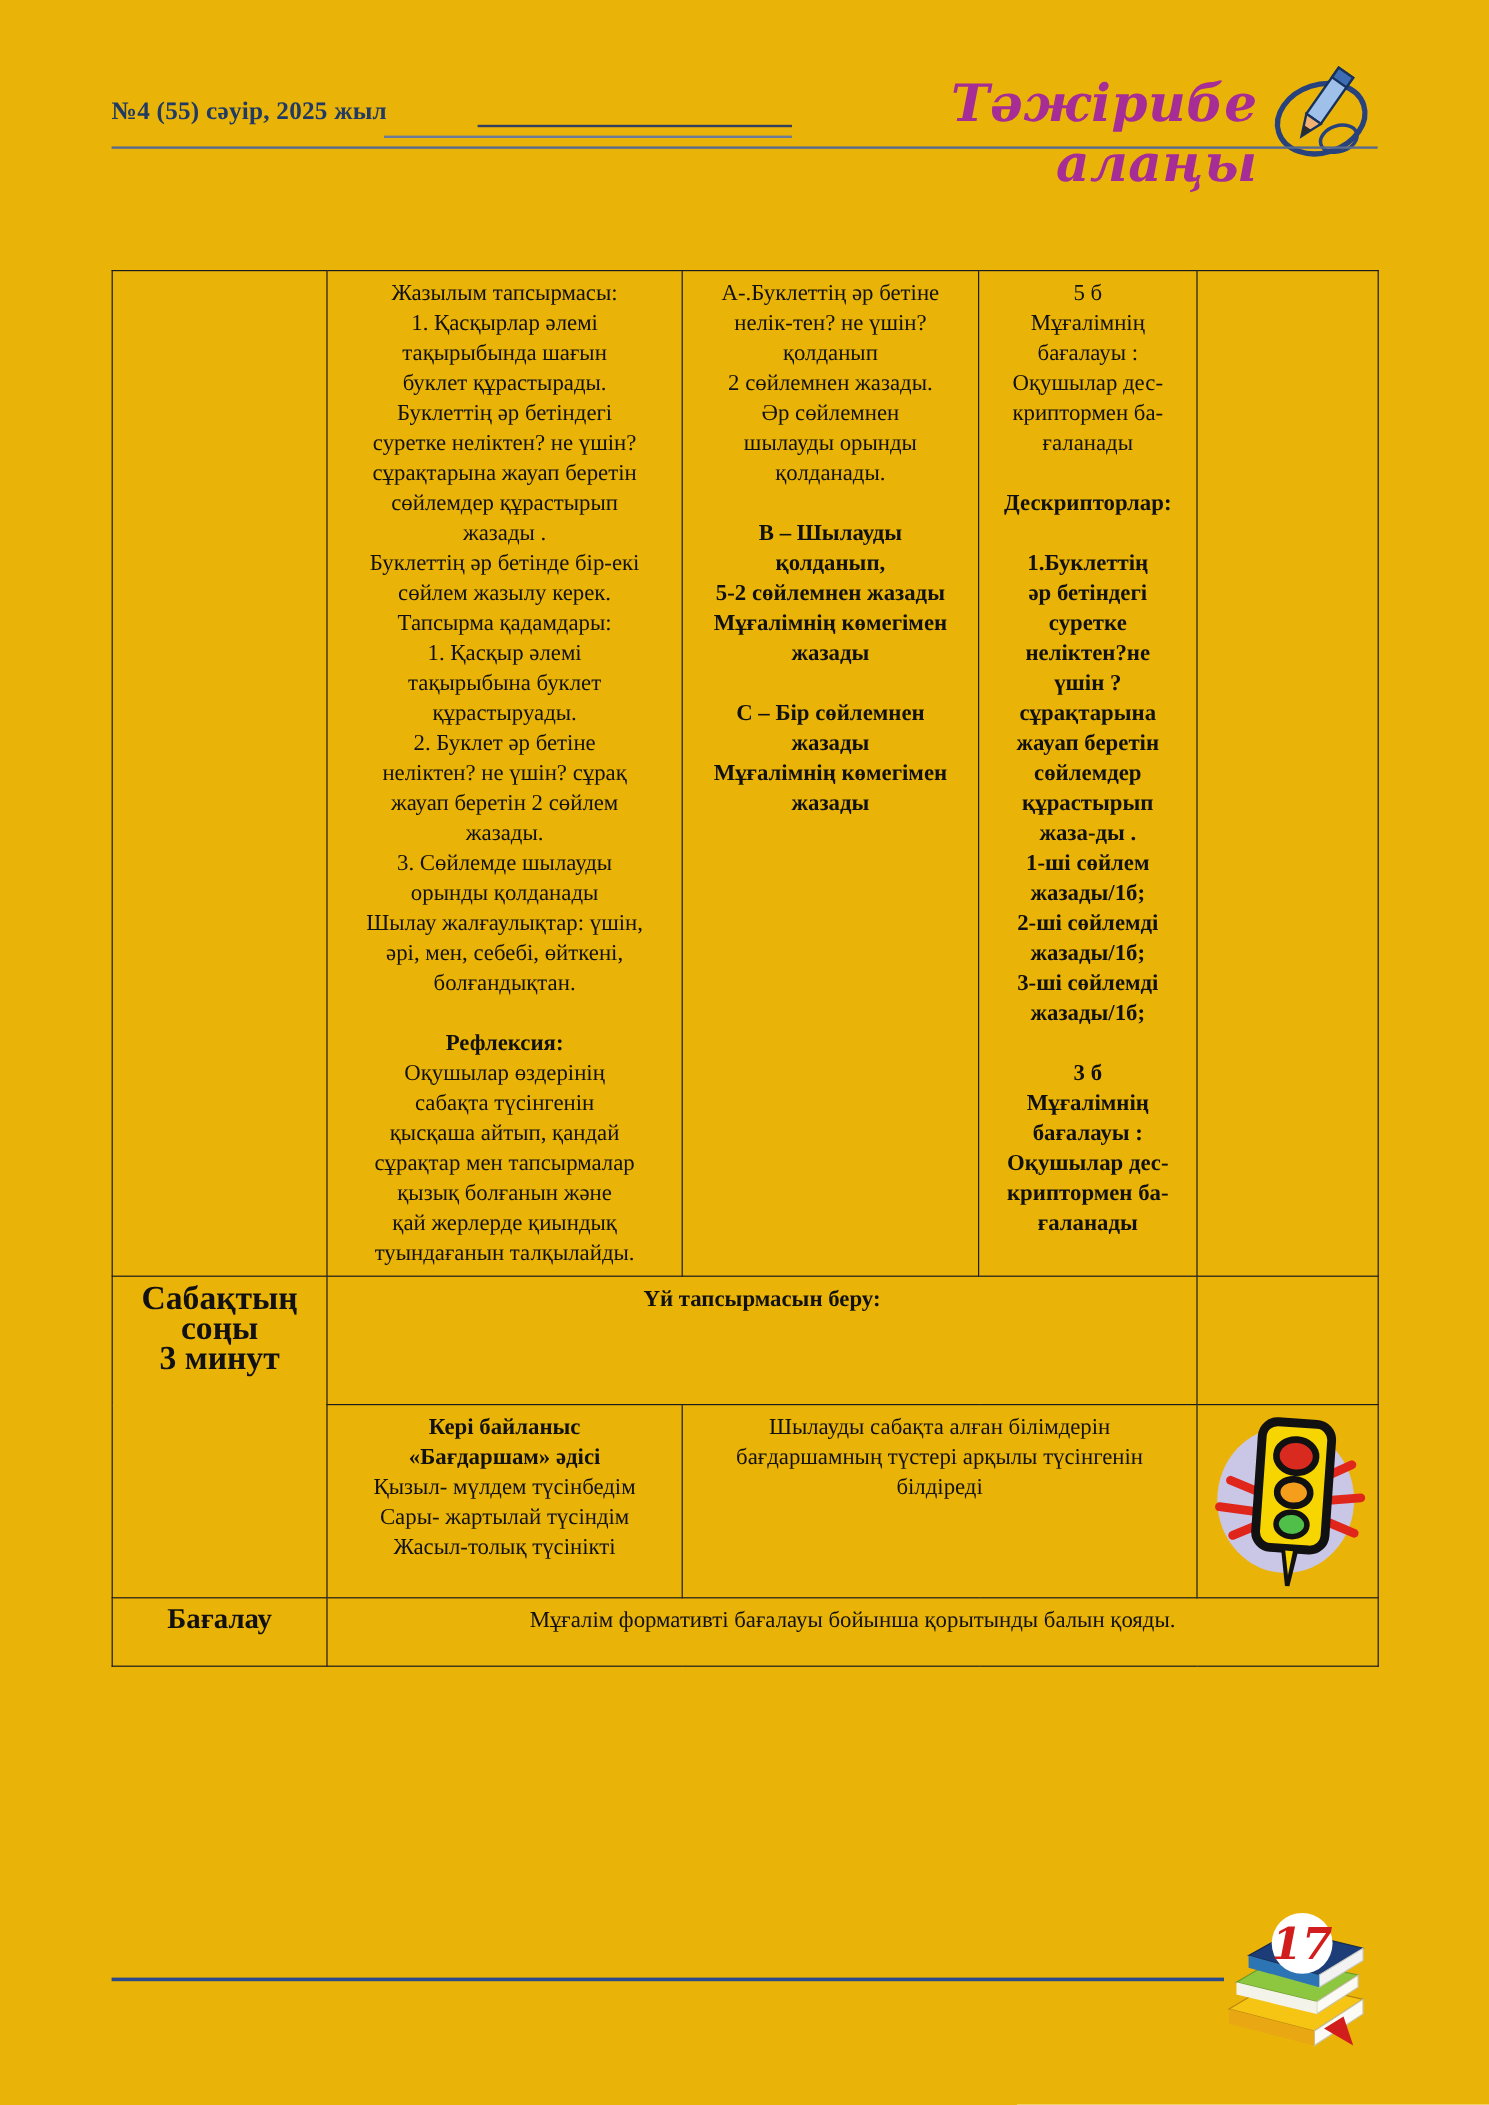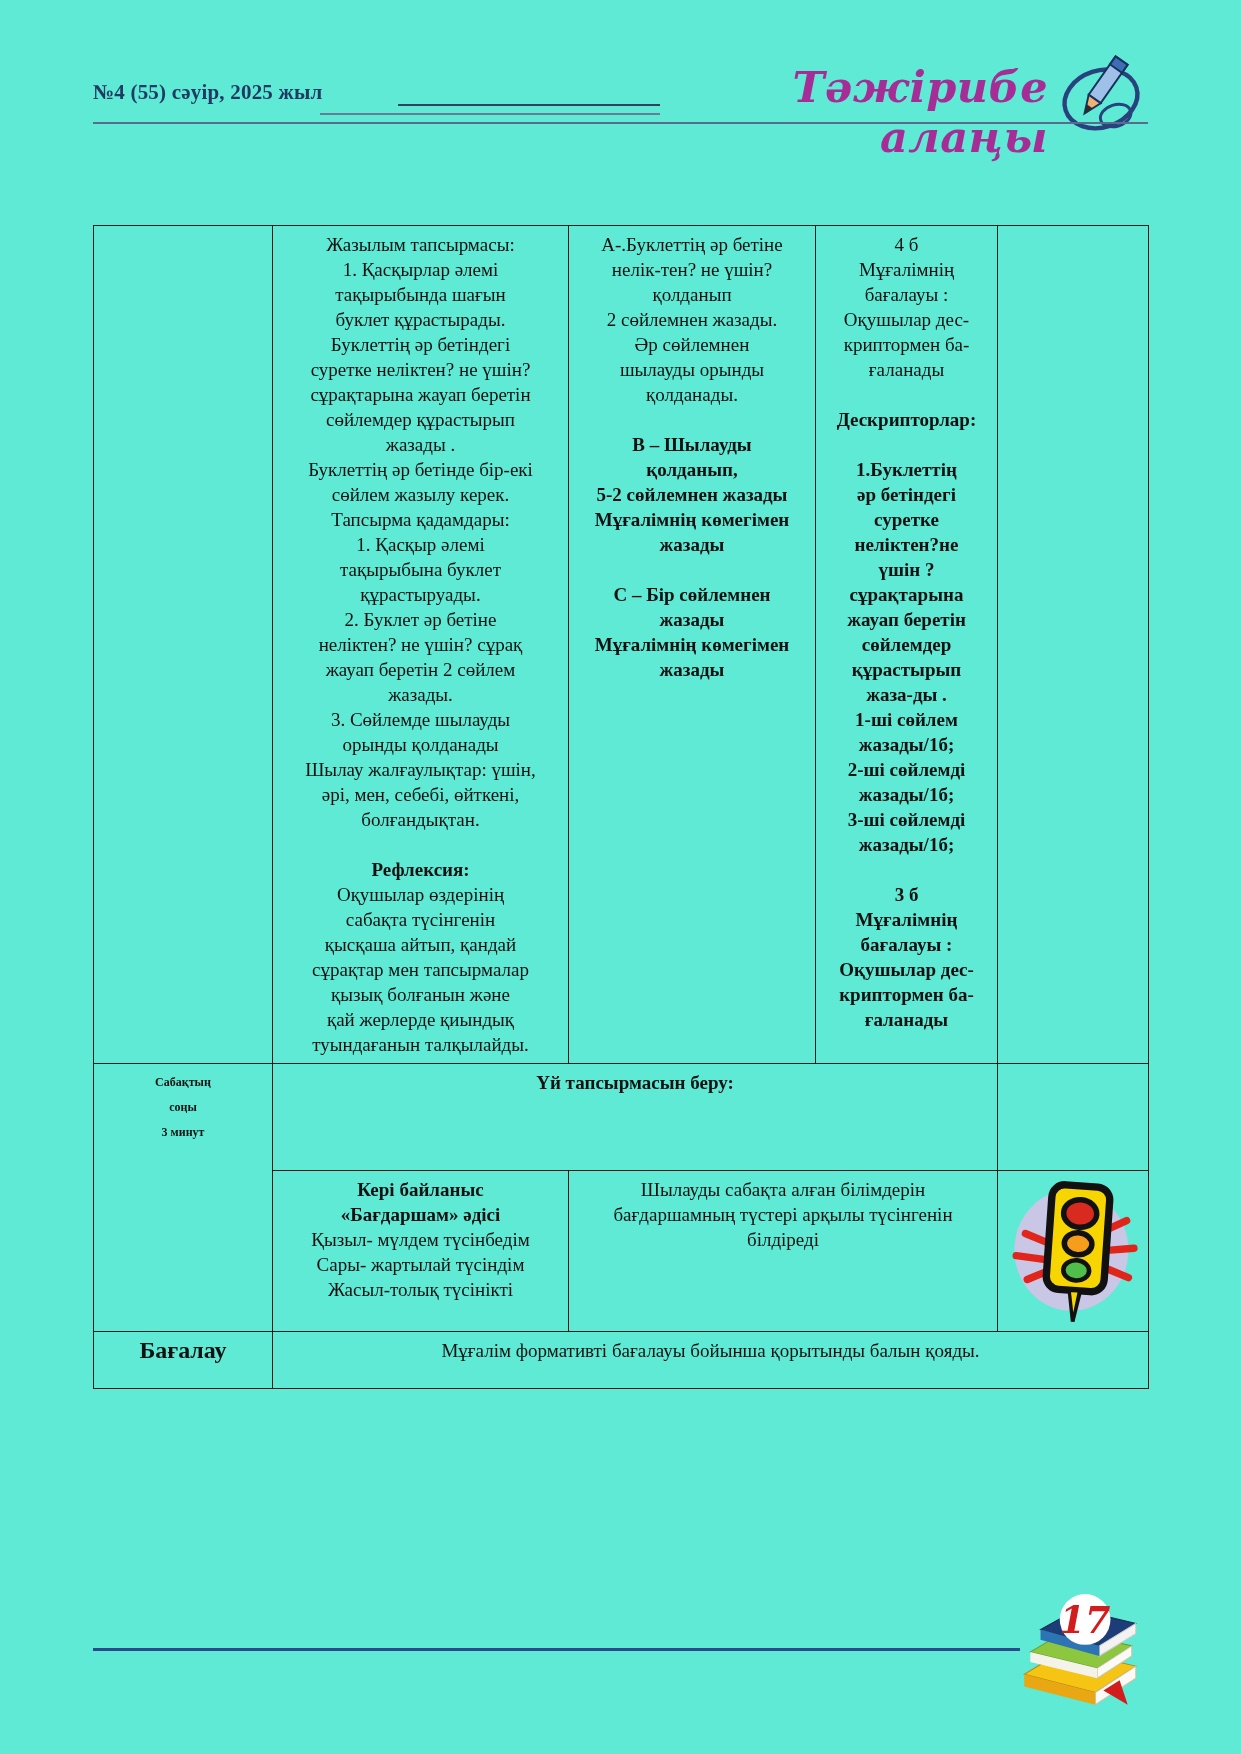--- a/index.html
+++ b/index.html
@@ -1,19 +1,19 @@
 <!DOCTYPE html>
 <html><head>
 <meta charset="utf-8">
 <style>
   html,body{margin:0;padding:0;background:#ffffff;}
   .page{
     position:relative;
     width:1241px;height:1754px;
-    background:#5eead4;
+    background:#eab308;
     font-family:"Liberation Serif","DejaVu Serif",serif;
     color:#111;
     overflow:hidden;
   }
   
   .issue-label{
     position:absolute;left:93px;top:80px;
     font-size:21px;font-weight:700;color:#203a64;
     letter-spacing:.2px;
   }
@@ -132,21 +132,21 @@
 қолданып,
 5-2 сөйлемнен жазады
 Мұғалімнің көмегімен
 жазады</div>
         <div class="pre gap-top">С – Бір сөйлемнен
 жазады
 Мұғалімнің көмегімен
 жазады</div>
       </td>
       <td>
-        <div class="pre">4 б
+        <div class="pre">5 б
 Мұғалімнің
 бағалауы :
 Оқушылар дес-
 криптормен ба-
 ғаланады</div>
         <div class="pre gap-top">Дескрипторлар:</div>
         <div class="pre gap-top">1.Буклеттің
 әр бетіндегі
 суретке
 неліктен?не
@@ -167,21 +167,21 @@
 бағалауы :
 Оқушылар дес-
 криптормен ба-
 ғаланады</div>
       </td>
       <td></td>
     </tr>
 
     <tr style="height:107px">
       <td rowspan="2">
-        <div class="pre bold" style="font-size:12px">Сабақтың
+        <div class="pre bold" style="font-size:28px">Сабақтың
 соңы
 3 минут</div>
       </td>
       <td colspan="3">
         <div class="pre bold">Үй тапсырмасын беру:</div>
       </td>
       <td></td>
     </tr>
 
     <tr style="height:160px">

